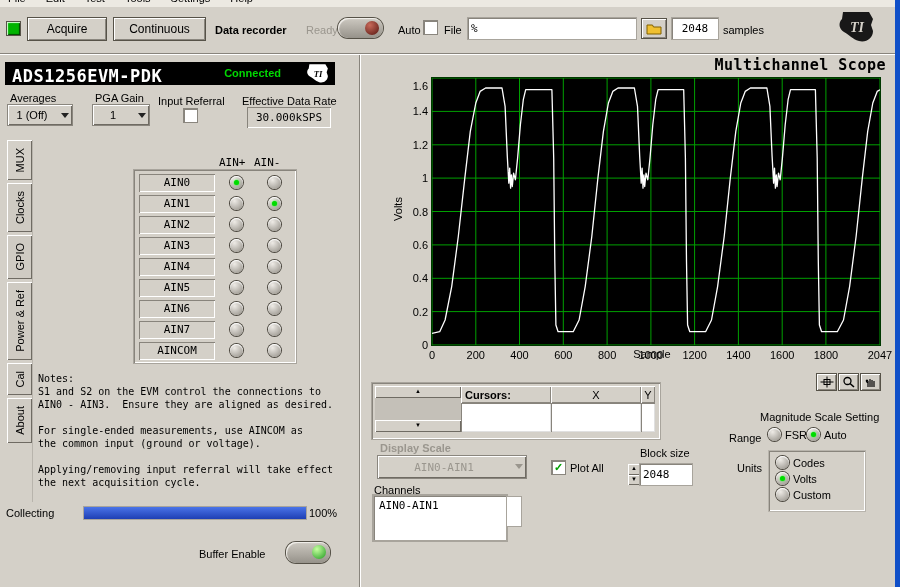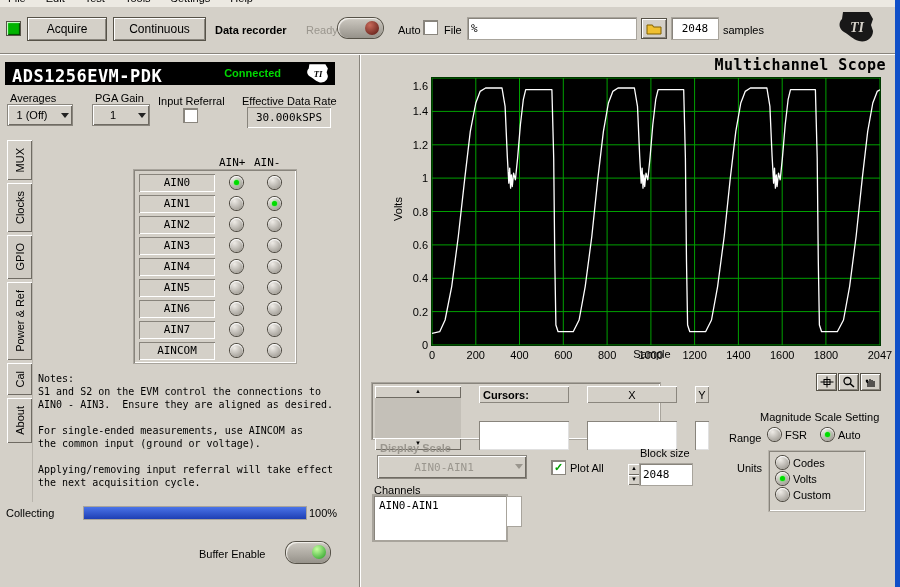--- a/index.html
+++ b/index.html
@@ -54,29 +54,29 @@
 
 #vdiv{left:359px;top:55px;width:2px;height:532px;border-left:1px solid #88847c;border-right:1px solid #fff}
 #scopetitle{right:14px;top:56px;font-family:"DejaVu Sans Mono",monospace;font-weight:bold;font-size:15px;letter-spacing:.5px;text-align:right}
 #plot{left:432px;top:78px;width:448px;height:267px;background:#000;box-shadow:0 0 0 1px #003800}
 .ytick{position:absolute;left:396px;width:32px;text-align:right;font-size:11px}
 .xtick{position:absolute;top:349px;width:40px;text-align:center;font-size:11px}
 .axis-title{position:absolute;font-size:11px}
 .gtool{width:21px;height:18px;position:relative;display:inline-flex;align-items:center;justify-content:center}
 
 #cursors{left:372px;top:383px;width:288px;height:56px;background:#d4d0c8;box-shadow:inset 1px 1px 0 #88847c,inset -1px -1px 0 #fff,0 0 0 1px #a8a49c;padding:3px}
-#cursors .grid{display:grid;grid-template-columns:86px 90px 90px 14px;grid-template-rows:17px 29px;gap:18px}
+#cursors .grid{display:grid;grid-template-columns:86px 90px 90px 14px;grid-template-rows:17px 29px;gap:0}
 .cur-h{background:#d4d0c8;box-shadow:inset 1px 1px 0 #fff,inset -1px -1px 0 #8a867e;display:flex;align-items:center;justify-content:center;font-size:11px}
 .cur-h.left{justify-content:flex-start;padding-left:4px;font-weight:bold}
 .cur-c{background:#fff;box-shadow:inset 1px 1px 0 #88847c,inset -1px -1px 0 #e0e0e0}
 .sb{display:flex;flex-direction:column;justify-content:space-between;background:#c4c0b8}
 .sb .btn2{height:12px;font-size:6px;line-height:10px;text-align:center;background:#d4d0c8;box-shadow:inset 1px 1px 0 #fff,inset -1px -1px 0 #6f6b63;cursor:pointer}
 .opt{display:flex;align-items:center;gap:4px;cursor:pointer}
 #unitsbox{left:769px;top:451px;width:96px;height:60px;box-shadow:inset 1px 1px 0 #88847c,inset -1px -1px 0 #fff,0 0 0 1px #b8b4ac;padding:5px 7px;display:flex;flex-direction:column;gap:3px}
-#rangeopts{left:768px;top:428px;display:flex;gap:14px}
+#rangeopts{left:768px;top:428px;display:flex;}
 .spin{display:flex;align-items:stretch}
 .spin .arrows{display:flex;flex-direction:column;width:12px}
 .spin .arrows div{flex:1;font-size:6px;line-height:9px;text-align:center;background:#d4d0c8;box-shadow:inset 1px 1px 0 #fff,inset -1px -1px 0 #6f6b63;cursor:pointer}
 #channelsbox{left:374px;top:496px;width:132px;height:44px;background:#fff;box-shadow:inset 1px 1px 0 #88847c,inset -1px -1px 0 #fff,0 0 0 2px #a8a49c;padding:2px}
 .ch-item{height:16px;font-family:"DejaVu Sans Mono",monospace;font-size:11px;padding:1px 3px;cursor:pointer}
 #chscroll{left:507px;top:497px;width:14px;height:29px;background:#fff;box-shadow:0 0 0 1px #a8a49c}
 #edge{right:0;top:0;width:5px;height:587px}
 .mono{font-family:"DejaVu Sans Mono",monospace}
 svg{display:block}
 </style>

